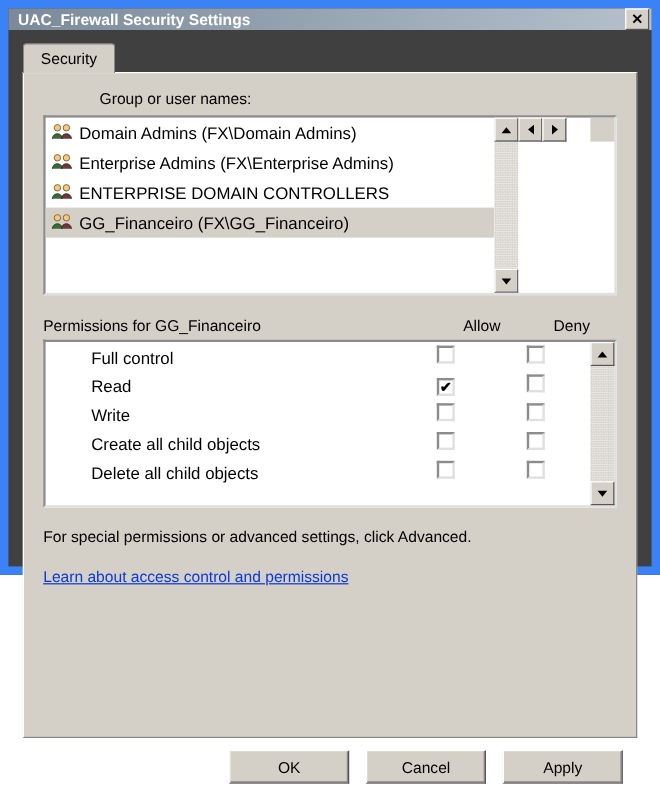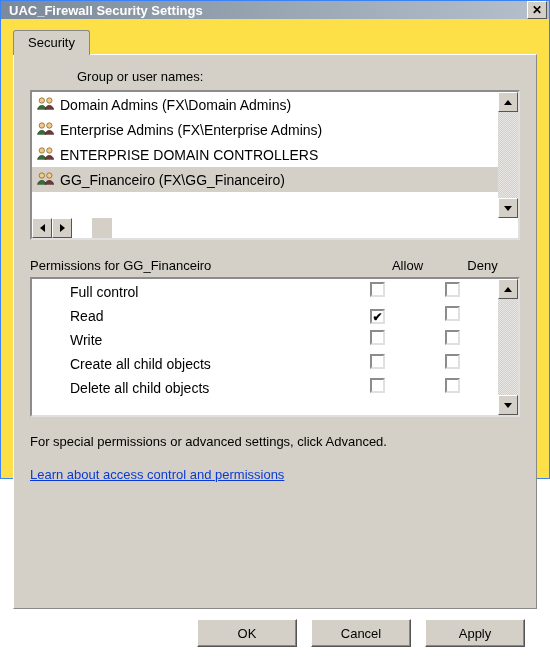--- a/index.html
+++ b/index.html
@@ -9,22 +9,22 @@
   background: #fff;
   font-family: Tahoma, Arial, sans-serif;
   font-size: 13px;
   width: 550px;
   height: 667px;
   overflow: hidden;
 }
 .window {
   width: 550px;
   height: 479px;
-  background: #fde047;
-  border: 1px solid #3b82f6;
+  background: #404040;
+  border: 7px solid #3b82f6;
   display: flex;
   flex-direction: column;
 }
 .titlebar {
   height: 26px;
   background: linear-gradient(to right, #7b8a9a, #b5c0cc);
   display: flex;
   align-items: center;
   justify-content: space-between;
   padding: 0 2px 0 8px;
@@ -79,21 +79,21 @@
   display: flex;
   flex-direction: column;
 }
 .label { font-size: 13px; margin-bottom: 6px; margin-left: 47px; }
 .listbox-wrap {
   background: #fff;
   border: 2px inset #e0e0e0;
   height: 150px;
   position: relative;
   display: flex;
-  flex-direction: column;
+  flex-direction: row;
 }
 .listbox {
   flex: 1;
   overflow: hidden;
   position: relative;
 }
 .list-inner {
   display: flex;
   height: 100%;
 }

